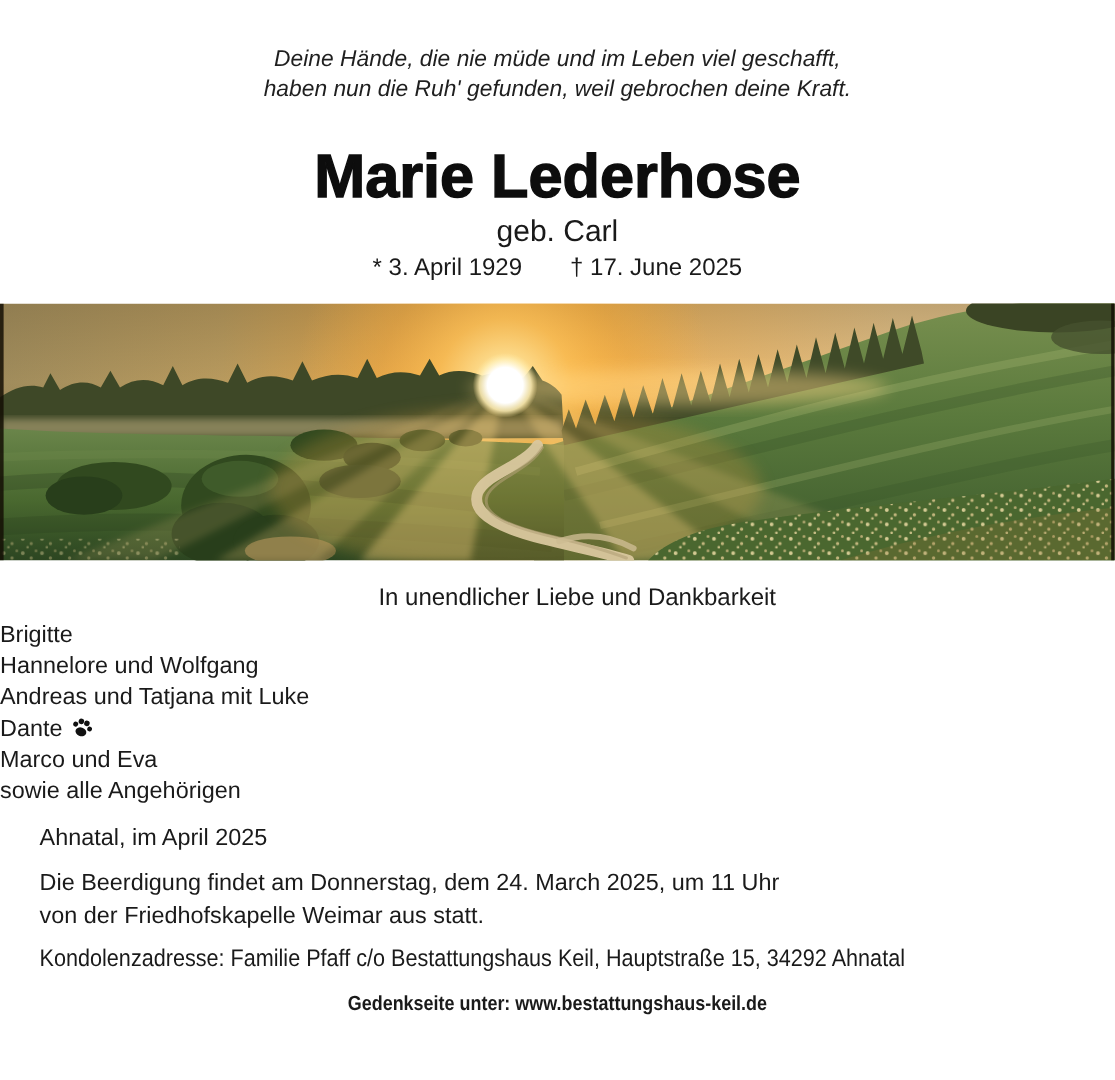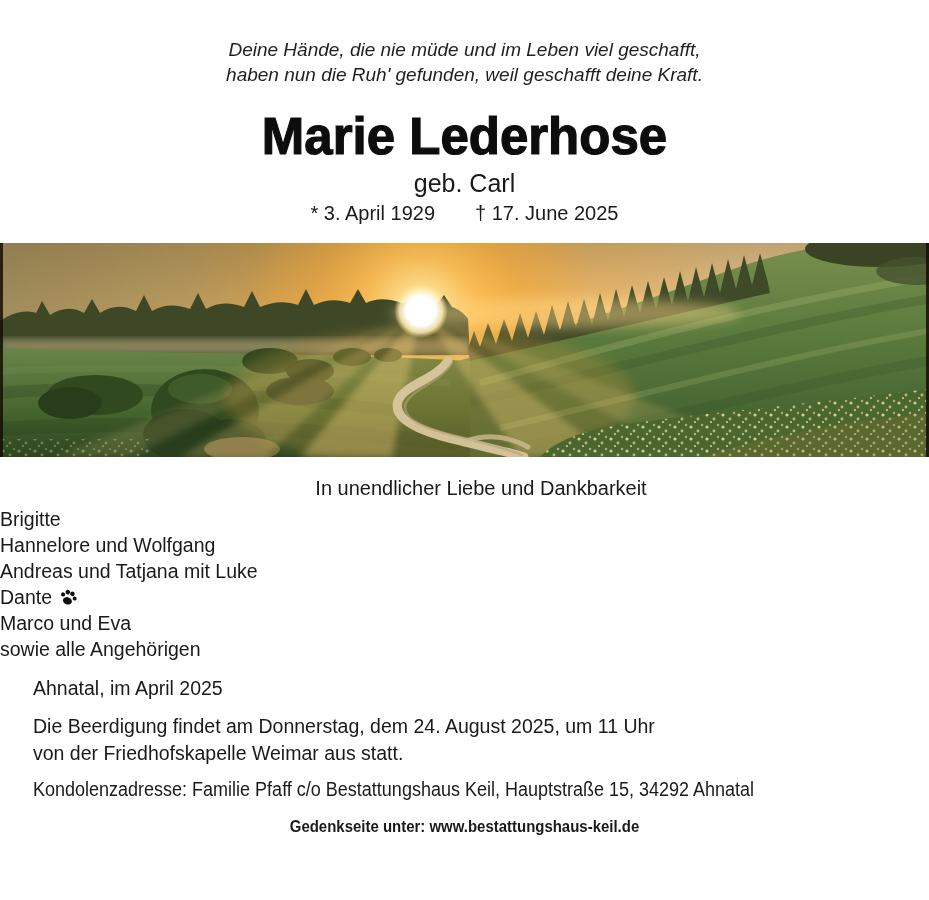--- a/index.html
+++ b/index.html
@@ -2,42 +2,42 @@
 <html><head>
 <meta charset="utf-8">
 <style>
   html,body{margin:0;padding:0;}
   body{
     width:929px;height:900px;background:#ffffff;overflow:hidden;
     font-family:"Liberation Sans",sans-serif;color:#1a1a1a;
   }
   .notice{position:relative;width:929px;height:900px;}
   .epitaph{padding-top:37px;text-align:center;font-style:italic;font-size:19px;line-height:25px;color:#1f1f1f;}
-  .name{margin-top:22px;text-align:center;font-size:51px;line-height:56px;font-weight:bold;color:#0d0d0d;-webkit-text-stroke:1.2px #0d0d0d;}
+  .name{margin-top:32px;text-align:center;font-size:51px;line-height:56px;font-weight:bold;color:#0d0d0d;-webkit-text-stroke:1.2px #0d0d0d;}
   .maiden{margin-top:6px;text-align:center;font-size:25px;line-height:24px;}
   .dates{margin-top:6px;text-align:center;font-size:20px;line-height:25px;}
   .dates .birth{margin-right:40px;}
   .photo{display:block;margin-top:17px;width:929px;height:214px;}
   .tribute{margin-top:19px;text-align:center;font-size:20px;line-height:25px;padding-left:33px;}
   .mourners{margin-top:5px;text-align:left;font-size:19.5px;line-height:26px;}
   .mourner-line{white-space:nowrap;}
   .paw{display:inline-block;vertical-align:-3px;margin-left:7px;}
   .place{margin:14px 0 0 33px;font-size:19.5px;line-height:24px;}
   .funeral{margin:13px 0 0 33px;font-size:19.5px;line-height:27px;}
   .condolence{margin:10px 0 0 33px;font-size:20px;line-height:25px;white-space:nowrap;transform:scaleX(0.9);transform-origin:left center;}
   .memorial{margin-top:13px;text-align:center;font-size:17px;line-height:23px;font-weight:bold;transform:scaleX(0.88);transform-origin:center;white-space:nowrap;}
 </style>
 </head>
 <body>
 
 <div class="notice">
 
   <div class="epitaph">
     <div>Deine Hände, die nie müde und im Leben viel geschafft,</div>
-    <div>haben nun die Ruh' gefunden, weil geschafft deine Kraft.</div>
+    <div>haben nun die Ruh' gefunden, weil gebrochen deine Kraft.</div>
   </div>
 
   <div class="name">Marie Lederhose</div>
   <div class="maiden">geb. Carl</div>
 
   <div class="dates">
     <span class="birth">* 3. April 1929</span><span>† 17. June 2025</span>
   </div>
 
   <svg class="photo" viewBox="0 0 929 214" preserveAspectRatio="none" xmlns="http://www.w3.org/2000/svg">
@@ -198,21 +198,21 @@
           <circle cx="15.7" cy="8.6" r="2.0"></circle>
         </g>
       </svg></div>
     <div class="mourner-line">Marco und Eva</div>
     <div class="mourner-line">sowie alle Angehörigen</div>
   </div>
 
   <div class="place">Ahnatal, im April 2025</div>
 
   <div class="funeral">
-    <div>Die Beerdigung findet am Donnerstag, dem 24. August 2025, um 11 Uhr</div>
+    <div>Die Beerdigung findet am Donnerstag, dem 24. March 2025, um 11 Uhr</div>
     <div>von der Friedhofskapelle Weimar aus statt.</div>
   </div>
 
   <div class="condolence">Kondolenzadresse: Familie Pfaff c/o Bestattungshaus Keil, Hauptstraße 15, 34292 Ahnatal</div>
 
   <div class="memorial">Gedenkseite unter: www.bestattungshaus-keil.de</div>
 
 </div>
 
 </body></html>

